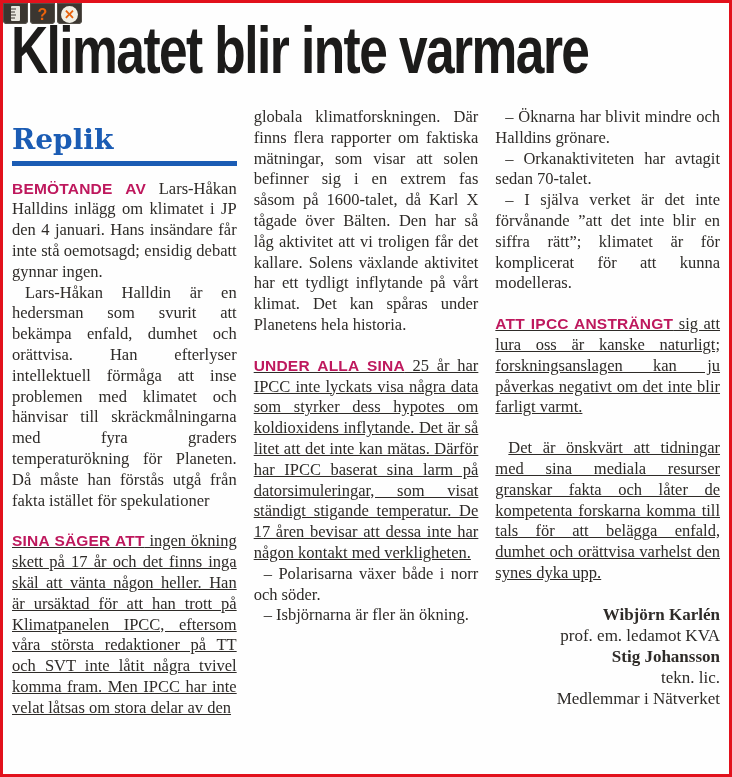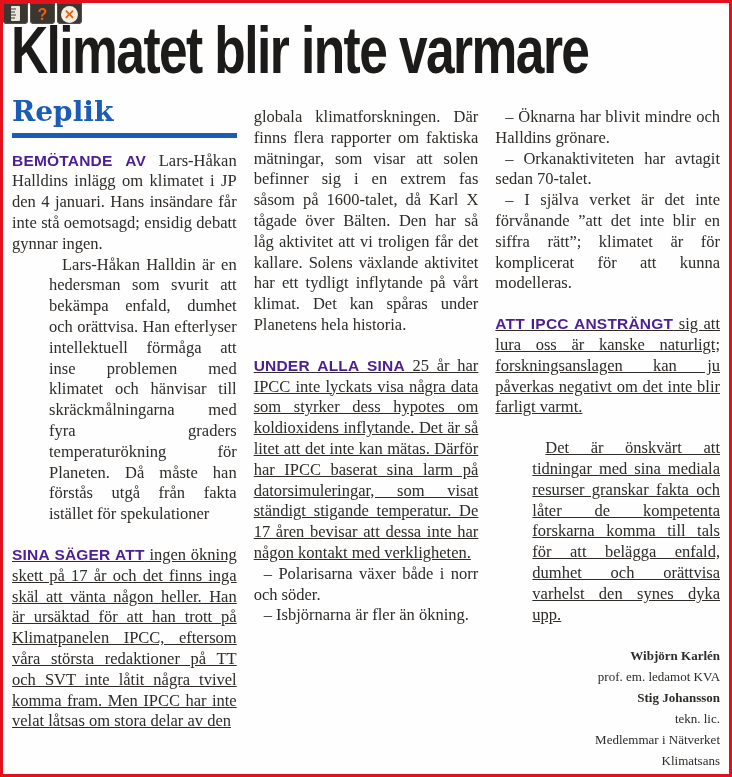--- a/index.html
+++ b/index.html
@@ -46,37 +46,37 @@
     letter-spacing:-2px;color:#1c1b1a;
     transform:scaleX(0.78);transform-origin:left top;
     white-space:nowrap;
   }
   
   .cols{display:flex;gap:17px;padding:0 9px;align-items:flex-start;}
   .col{flex:1;min-width:0;}
   .col.pad-top{padding-top:12px;}
   .kicker{
     font-family:"DejaVu Serif",serif;font-weight:bold;
-    font-size:28px;line-height:1.2;color:#1b5cb4;
+    font-size:28px;line-height:1.2;color:#1b5cb4;margin-top:28px;
   }
   .kicker-bar{height:5px;background:#1b5cb4;margin-top:4px;margin-bottom:13px;}
   p.jp{
     margin:0;font-size:16.5px;line-height:20.8px;
     text-align:justify;
   }
-  p.jp.indent{text-indent:13px;margin-left:37px;}
+  p.jp.indent{text-indent:13px;}
   p.jp.dash{text-indent:10px;}
   p.jp.gap{margin-top:20px;text-decoration:underline;}
   .lead{
     font-family:"Liberation Sans",sans-serif;
-    font-weight:700;font-size:15.5px;color:#4c1d95;
+    font-weight:700;font-size:15.5px;color:#be185d;
     letter-spacing:0.2px;
   }
   
-  .signature{margin-top:20px;text-align:right;font-size:13px;line-height:21px;}
+  .signature{margin-top:20px;text-align:right;font-size:17px;line-height:21px;}
   .signature .sig-name{font-weight:bold;}
 </style>
 </head>
 <body>
 
 <div class="page">
 
   <div class="snip-toolbar">
     <div class="tb-seg">
       <svg width="9" height="15" viewBox="0 0 9 15">
@@ -123,18 +123,17 @@
       <p class="jp dash">– Orkanaktiviteten har avtagit sedan 70-talet.</p>
       <p class="jp dash">– I själva verket är det inte förvånande ”att det inte blir en siffra rätt”; klimatet är för komplicerat för att kunna modelleras.</p>
       <p class="jp gap"><span class="lead">ATT IPCC ANSTRÄNGT</span><span> sig att lura oss är kanske naturligt; forskningsanslagen kan ju påverkas negativt om det inte blir farligt varmt.</span></p>
       <p class="jp indent gap">Det är önskvärt att tidningar med sina mediala resurser granskar fakta och låter de kompetenta forskarna komma till tals för att belägga enfald, dumhet och orättvisa varhelst den synes dyka upp.</p>
       <div class="signature">
         <div class="sig-name">Wibjörn Karlén</div>
         <div>prof. em. ledamot KVA</div>
         <div class="sig-name">Stig Johansson</div>
         <div>tekn. lic.</div>
         <div>Medlemmar i Nätverket</div>
-        <div>Klimatsans</div>
       </div>
     </div>
 
   </div>
 </div>
 
 </body></html>

